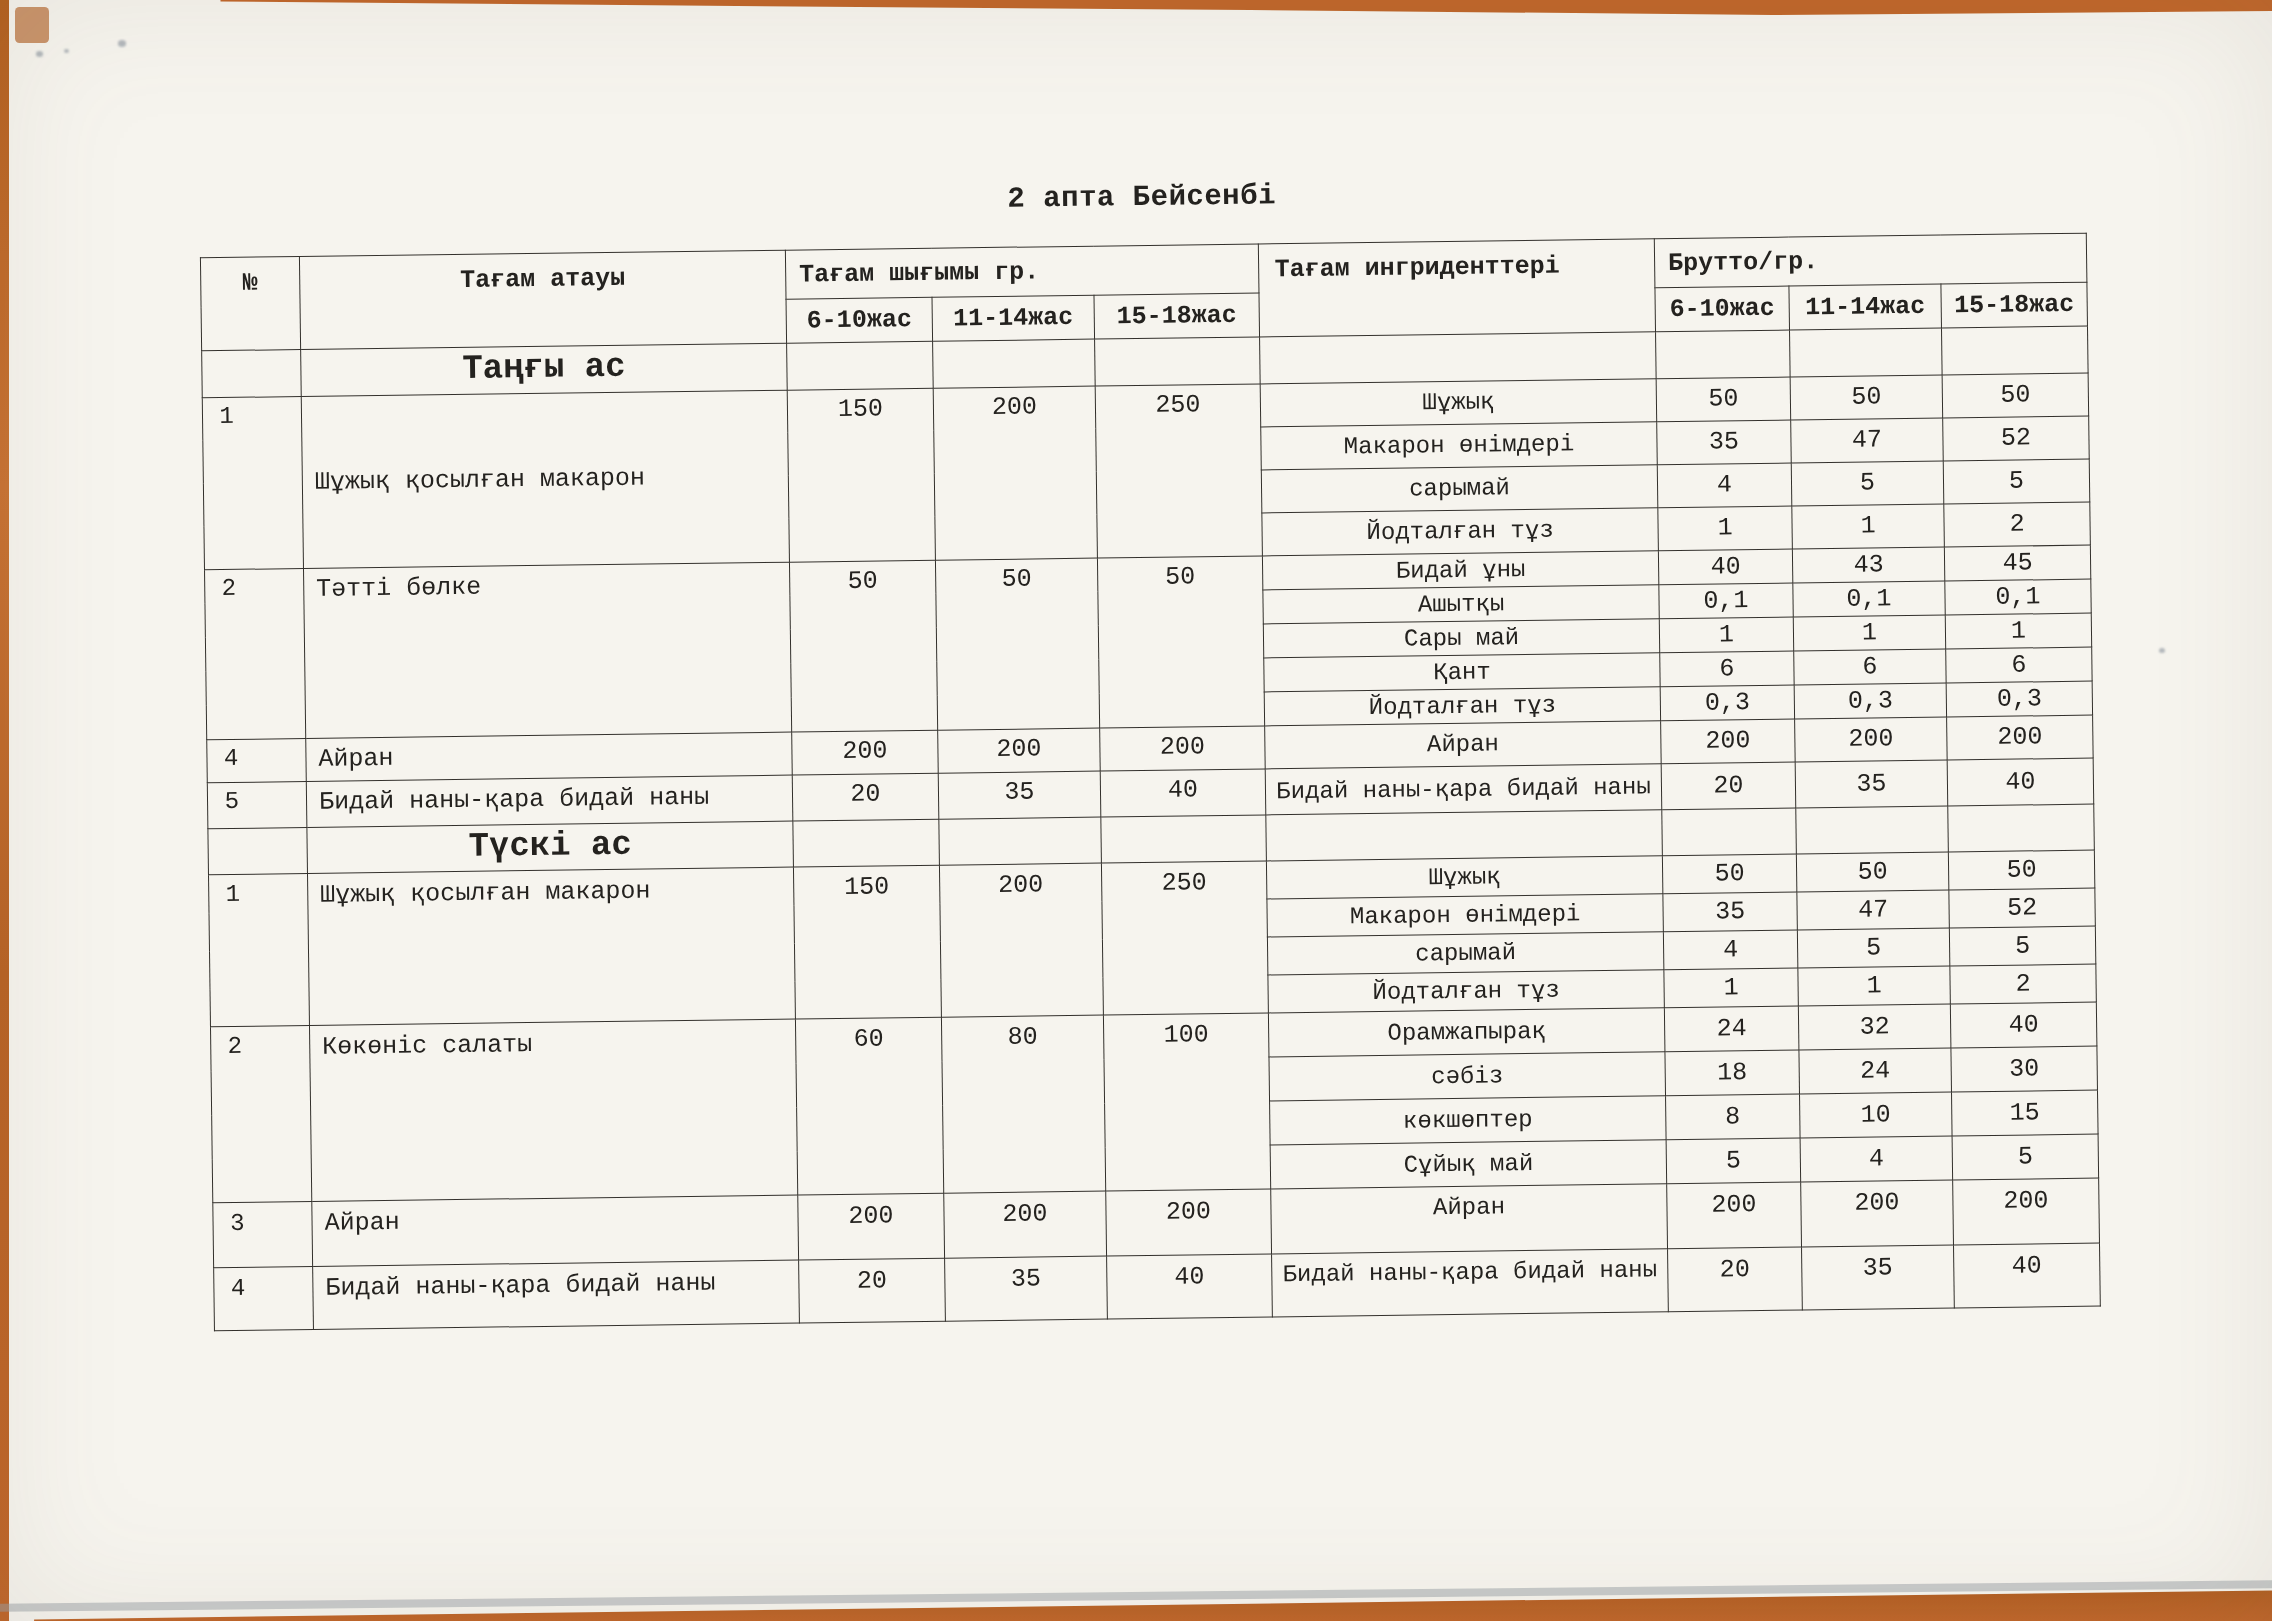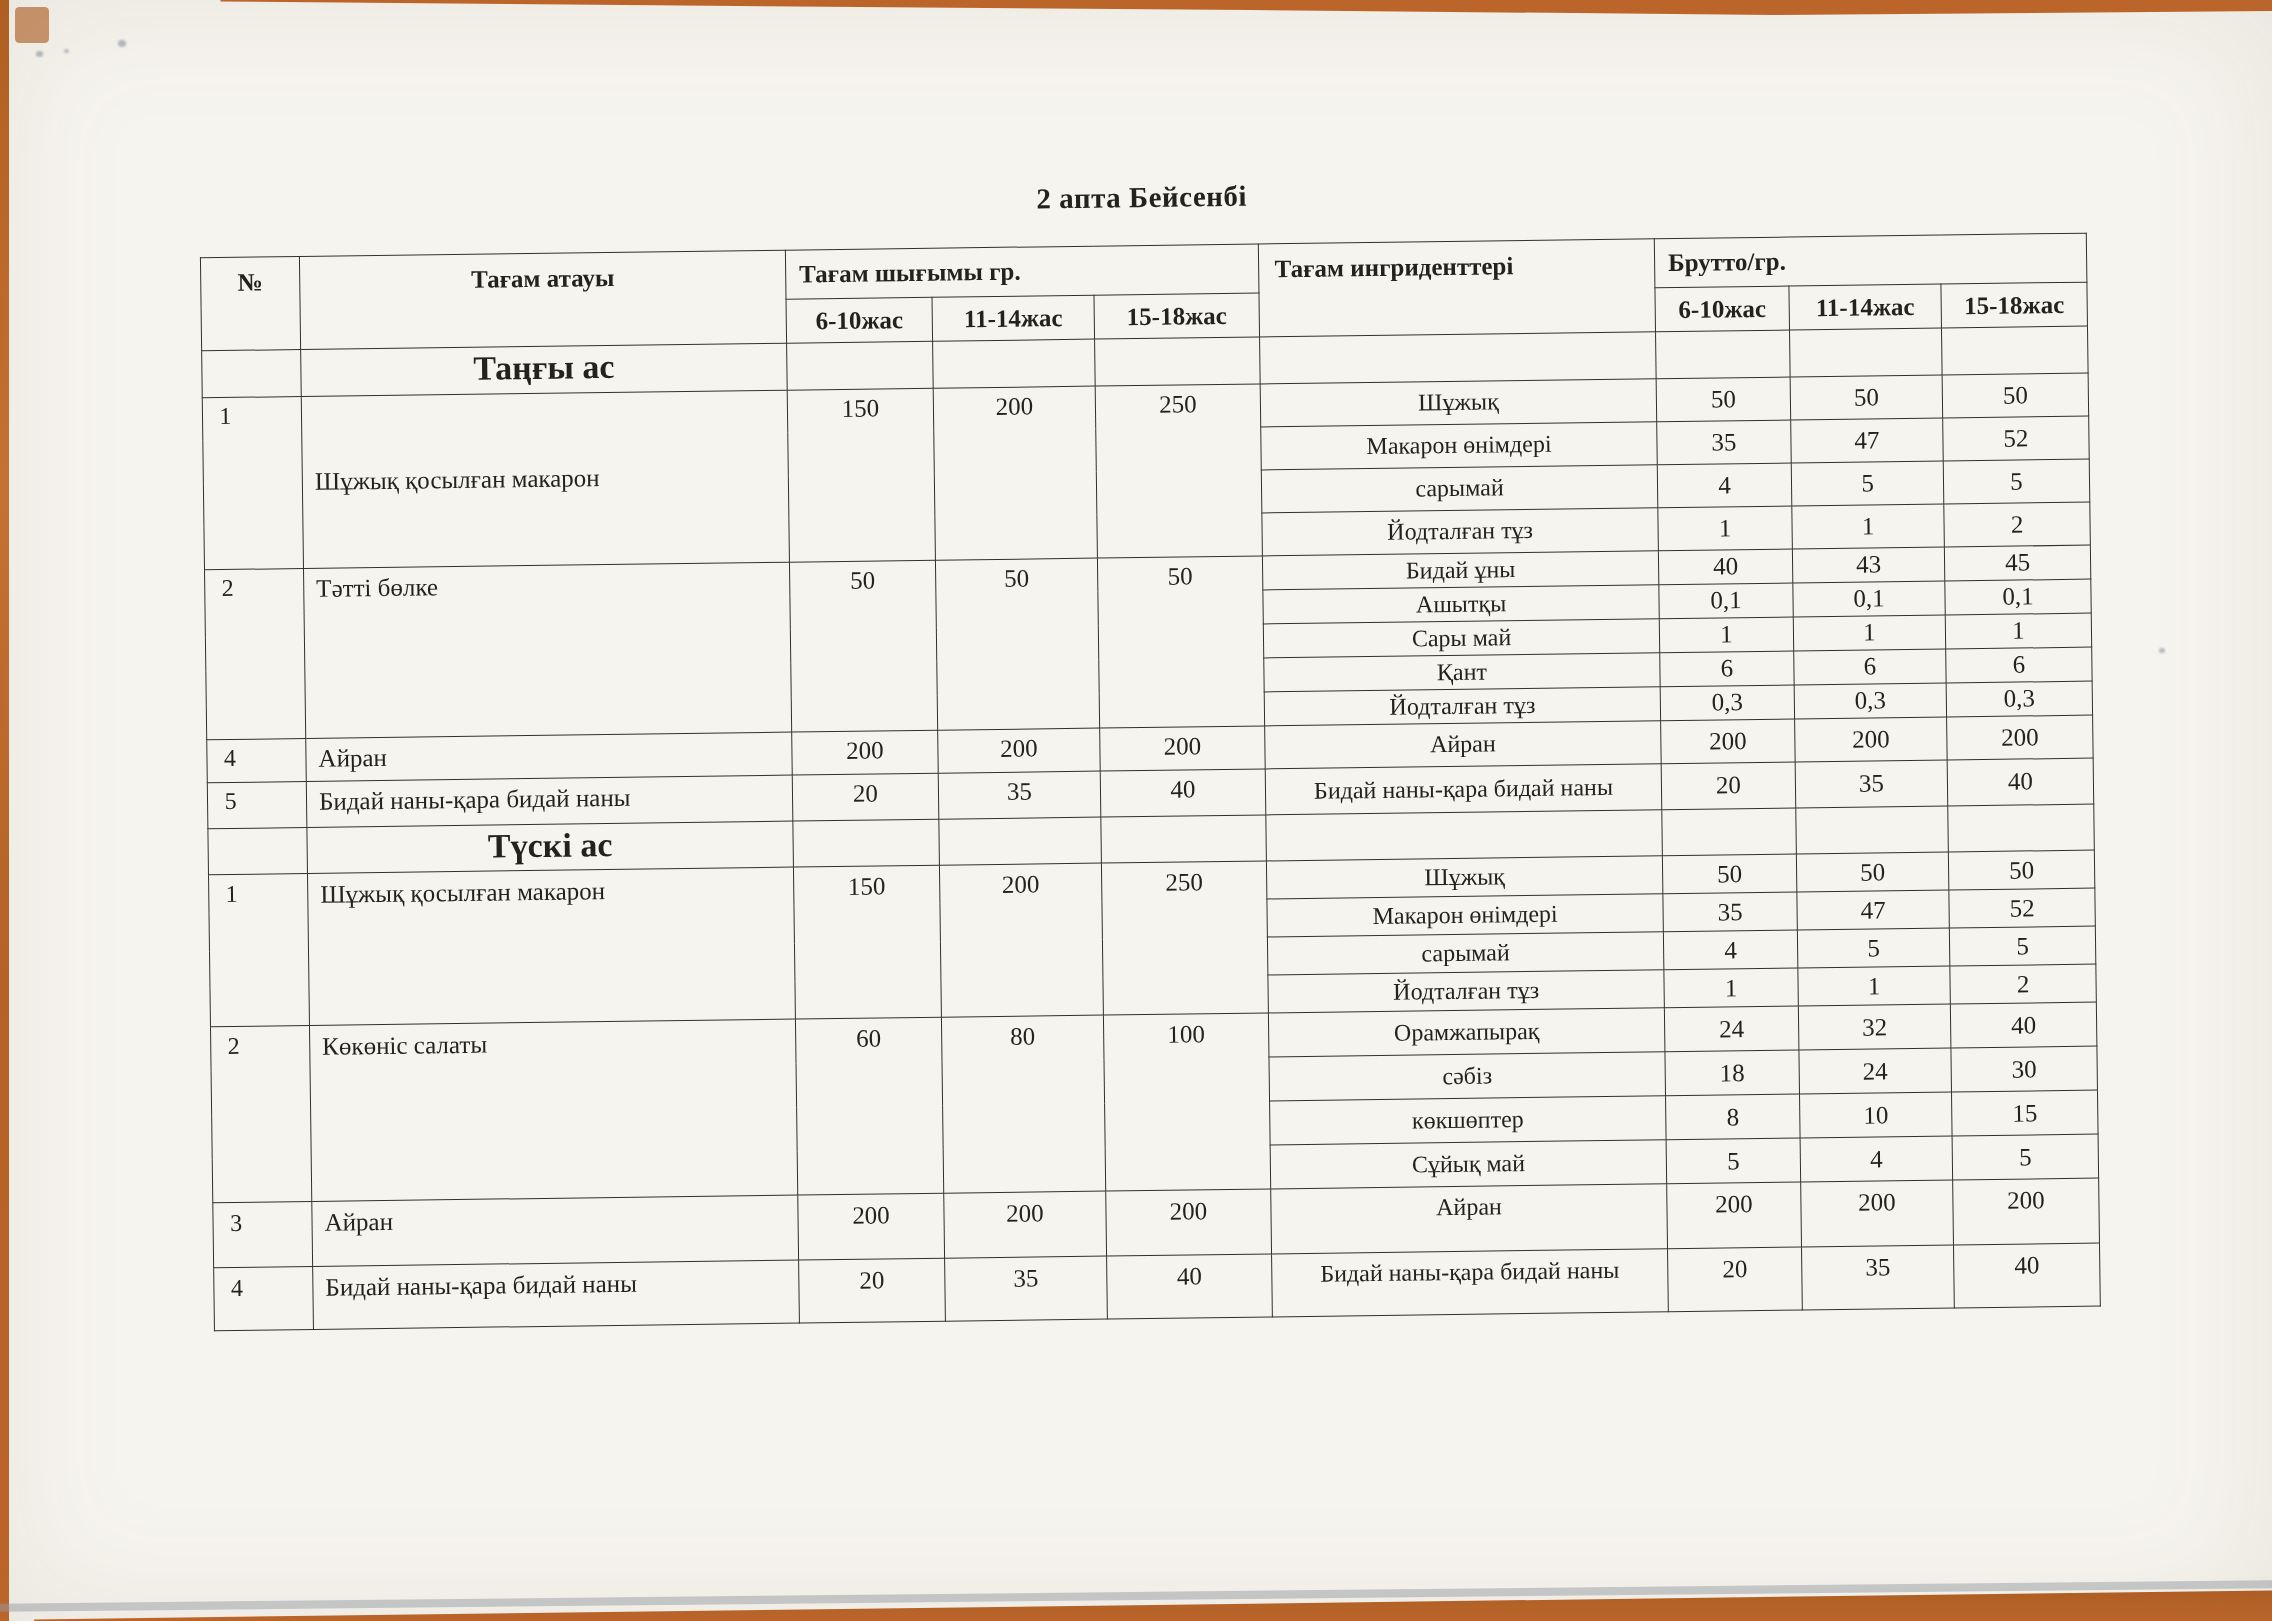--- a/index.html
+++ b/index.html
@@ -3,21 +3,21 @@
 <meta charset="utf-8">
 <style>
   :root{
     --paper:#f6f4ee; --ink:#24221f; --line:#33302c;
     --surface-orange:#c0662a; --surface-orange-dark:#a85a1e; --shadow-gray:#9aa0a6;
   }
   html,body{margin:0;padding:0;background:#d8d4cc;}
   #photo{
     position:relative; width:2273px; height:1621px; overflow:hidden;
     background:var(--paper,#f6f4ee);
-    font-family:Liberation Serif, serif;
+    font-family:Liberation Mono, monospace;
     color:var(--ink,#24221f);
   }
   #photo::after{content:""; position:absolute; inset:0; pointer-events:none;
     box-shadow:inset 0 0 132px rgba(110,100,80,.10);}
   
   .edge-top{position:absolute;top:0;left:0;width:100%;height:25px;
     background:var(--surface-orange,#c0662a);
     clip-path:polygon(9.7% 0%,100% 0%,100% 44%,78% 60%,55% 40%,30% 22%,9.7% 6%);}
   .edge-left{position:absolute;left:0;top:0;bottom:0;width:9.3px;
     background:linear-gradient(180deg,#b4601f,#c97334 30%,#b86325 60%,var(--surface-orange,#c0662a));}

